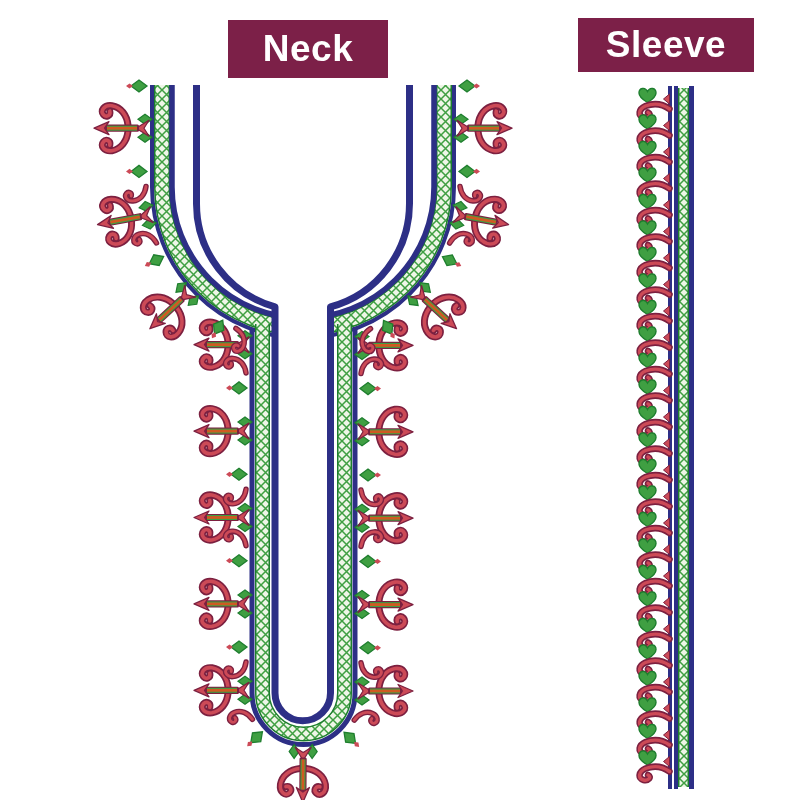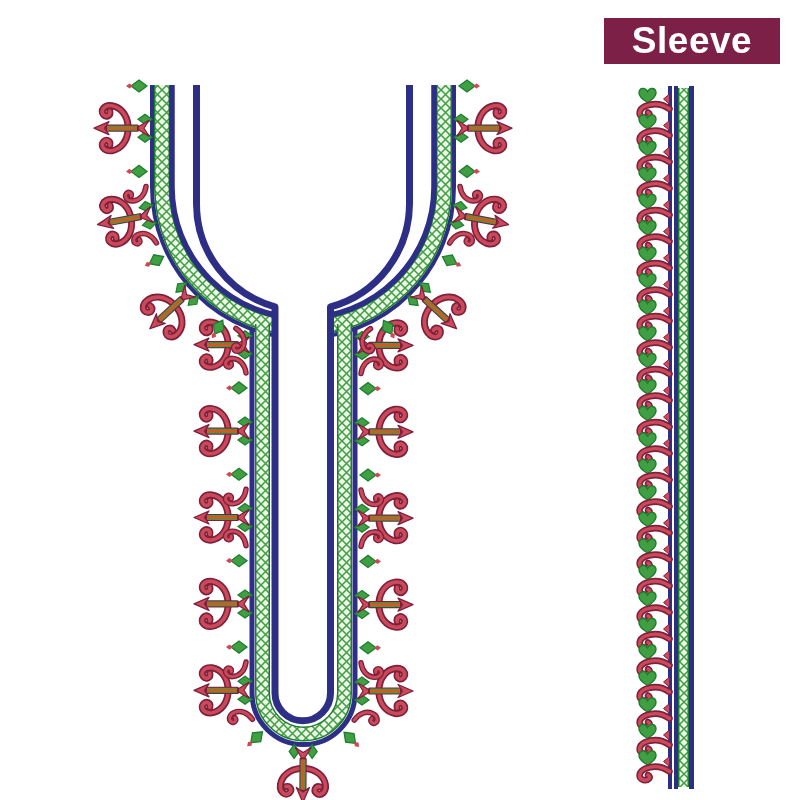--- a/index.html
+++ b/index.html
@@ -6,21 +6,21 @@
   body{width:800px;height:800px;overflow:hidden;font-family:"Liberation Sans",sans-serif;}
   .canvas{position:relative;width:800px;height:800px;background:#ffffff;}
   svg{position:absolute;left:0;top:0;}
   .plabel{
     position:absolute;
     display:flex;align-items:center;justify-content:center;
     font-weight:700;font-size:37px;letter-spacing:.5px;
     font-family:"Liberation Sans","DejaVu Sans",sans-serif;
   }
   .neck-label{left:228px;top:20px;width:160px;height:58px;}
-  .sleeve-label{left:604px;top:18px;width:176px;height:46px;}
+  .sleeve-label{left:578px;top:18px;width:176px;height:54px;}
 </style>
 </head>
 <body style="background: rgb(255, 255, 255);">
 
 <div class="canvas">
   <svg id="art" width="800" height="800" viewBox="0 0 800 800">
 <defs>
   <pattern id="lat" width="9" height="9" patternUnits="userSpaceOnUse">
     <rect width="9" height="9" fill="#eef6e7"></rect>
     <path d="M0,0L9,9M9,0L0,9" stroke="#3f9f42" stroke-width="1.5" fill="none"></path>
@@ -158,14 +158,15 @@
           <use href="#smotif" transform="translate(669.5,607.5)"></use>
           <use href="#smotif" transform="translate(669.5,634)"></use>
           <use href="#smotif" transform="translate(669.5,660.5)"></use>
           <use href="#smotif" transform="translate(669.5,687)"></use>
           <use href="#smotif" transform="translate(669.5,713.5)"></use>
           <use href="#smotif" transform="translate(669.5,740)"></use>
           <use href="#smotif" transform="translate(669.5,766.5)"></use>
         </g>
 </g>
 </svg>
+  <div class="plabel neck-label" style="background: rgb(124, 32, 72); color: rgb(255, 255, 255);">Neck</div>
   <div class="plabel sleeve-label" style="background: rgb(124, 32, 72); color: rgb(255, 255, 255);">Sleeve</div>
 </div>
 
 </body></html>

